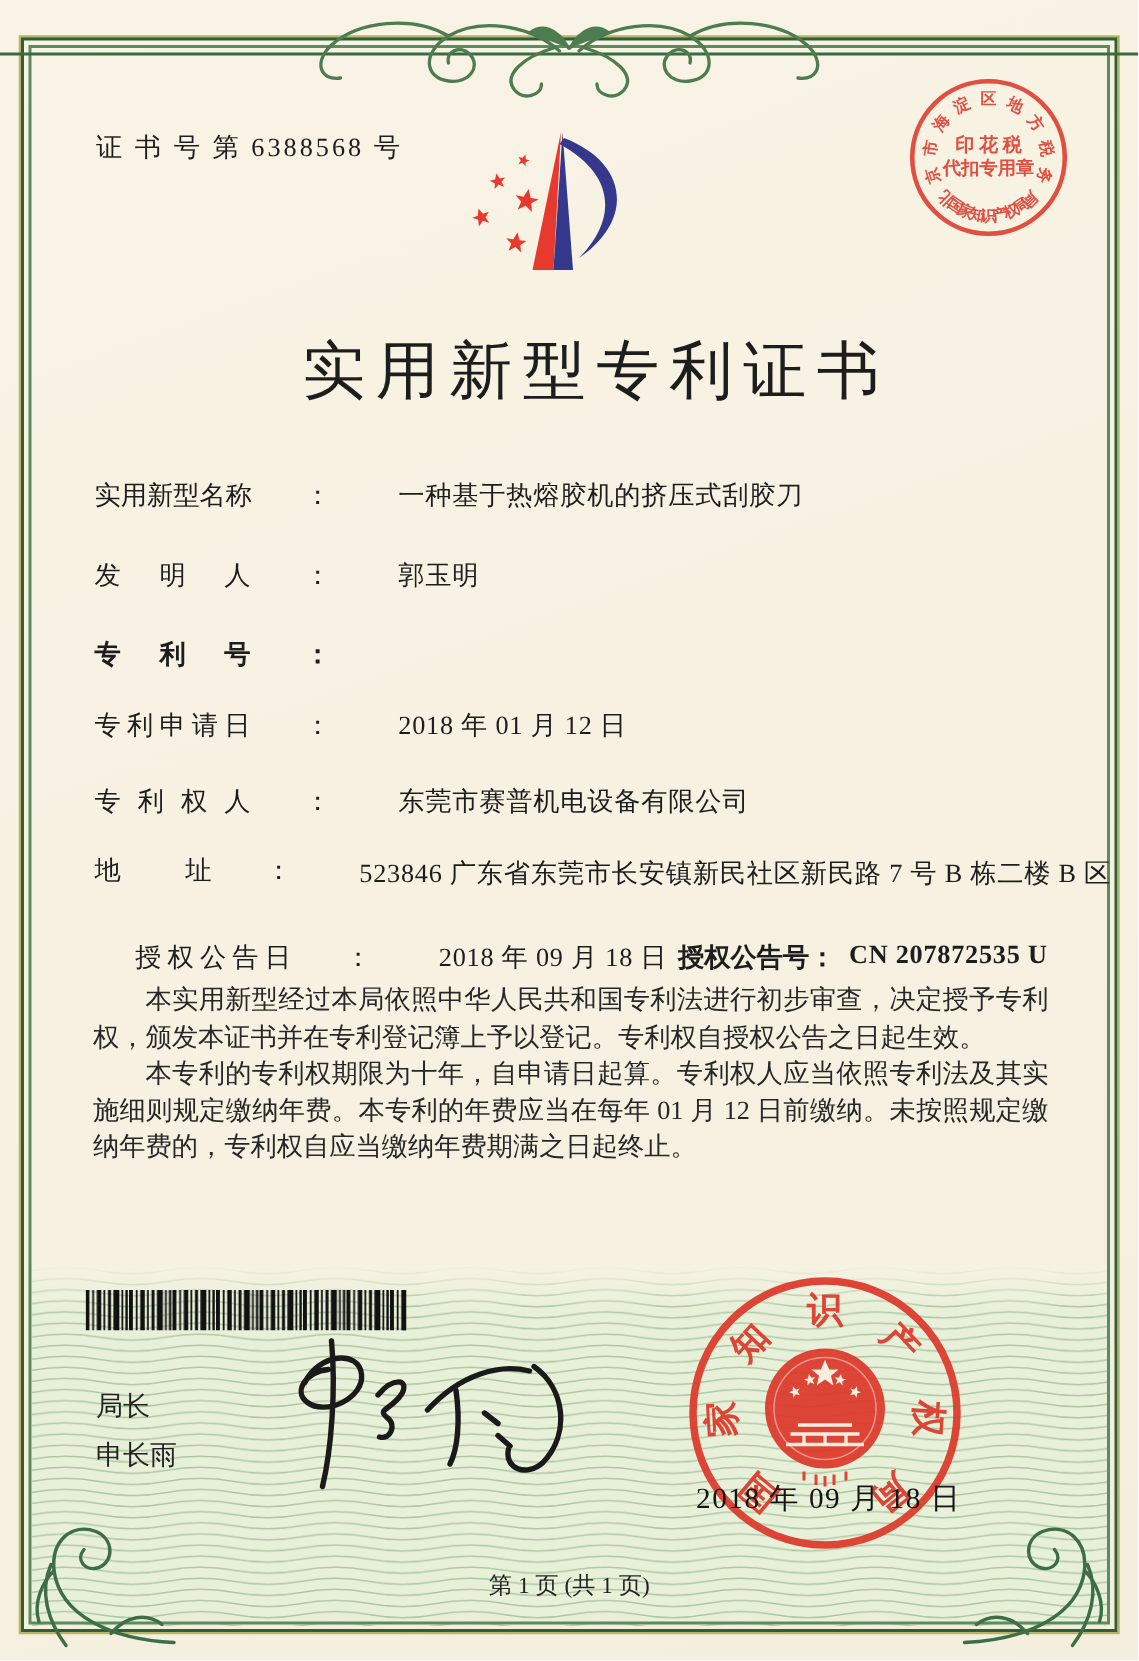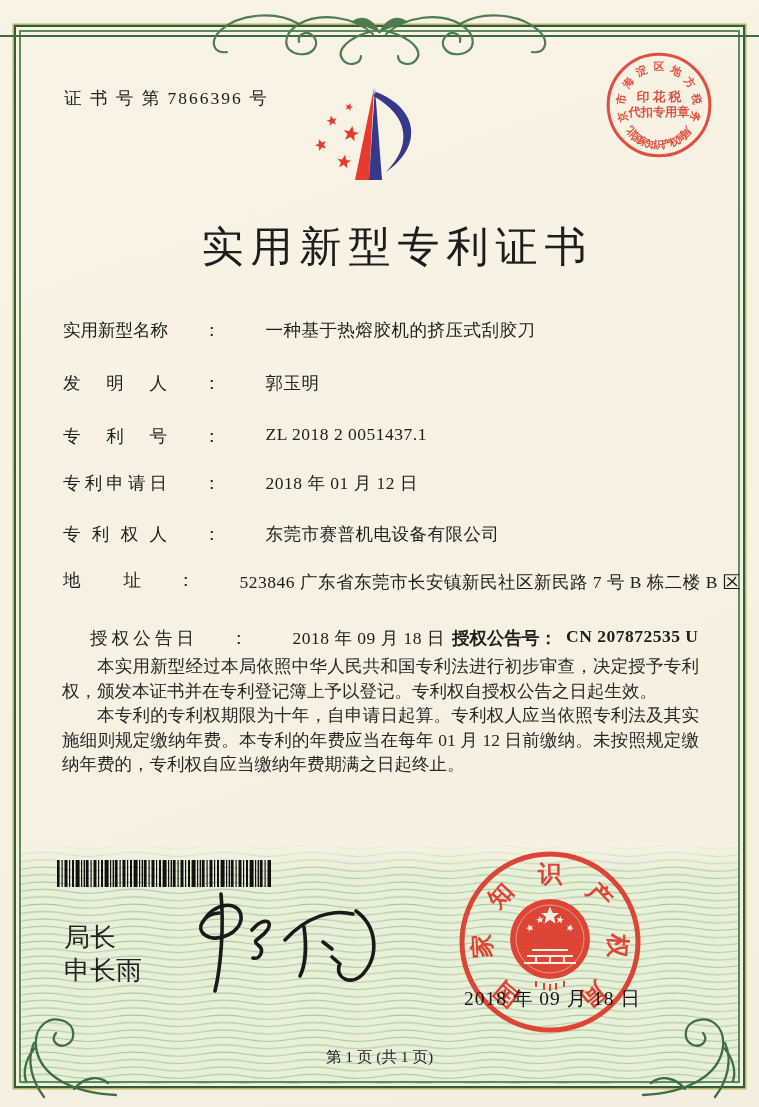--- a/index.html
+++ b/index.html
@@ -25,32 +25,32 @@
   .logo{position:absolute; left:300px; top:82px; width:135px; height:105px; z-index:4;}
   .tax-stamp{position:absolute; left:598px; top:44px; width:122px; height:122px; z-index:5; opacity:.88;}
   .title{position:absolute; left:0; top:201px; width:100%; text-align:center;
     font-size:42px; font-weight:400; letter-spacing:7px; margin:18px; z-index:4;}
   
   .fields{position:absolute; left:63px; top:312px; width:660px; font-size:17.5px; z-index:4;}
   .frow{position:absolute; left:0; display:flex; align-items:flex-start; white-space:nowrap;gap:36px;}
   .flabel{display:inline-block; width:104px; text-align:justify; text-align-last:justify;}
   .fcolon{display:inline-block; margin-right:9px;}
   .fvalue{letter-spacing:.5px;}
-  .frow.r0{top:6px;} .frow.r1{top:59px;} .frow.r2{top:112px;} .frow.r3{top:159px;}
+  .frow.r0{top:6px;} .frow.r1{top:59px;} .frow.r2{top:112px;font-weight:bold;} .frow.r3{top:159px;}
   .frow.r4{top:210px;} .frow.r5{top:256px;} .frow.r6{top:314px;margin-left:27px;}
   .frow.r5 .flabel{width:78px;}
   .frow.r5 .fvalue{white-space:normal; width:534px; line-height:29px;}
   .grant-right{position:absolute; left:362px; top:0; display:flex; white-space:nowrap;font-weight:bold;}
   .grant-right .flabel{width:auto; text-align:left; text-align-last:auto;}
   
   .paras{position:absolute; left:62px; top:654px; width:637px; z-index:4;}
   .paras p{margin:0; font-size:17.5px; line-height:24.6px; text-indent:2em; text-align:justify; color:#272727;}
   
   .barcode{position:absolute; left:57px; top:860px; width:214px; height:27px; z-index:4;}
-  .director{position:absolute; left:64px; top:921px; z-index:4; font-size:26px; line-height:33px;
+  .director{position:absolute; left:64px; top:921px; z-index:4; font-size:18px; line-height:33px;
     font-family:"Liberation Sans","DejaVu Sans",sans-serif; color:#222;}
   .signature{position:absolute; left:165px; top:886px; width:270px; height:128px; z-index:6;}
   .seal{position:absolute; left:440px; top:832px; width:220px; height:220px; z-index:5; opacity:.93;}
   .seal-date{position:absolute; left:464px; top:985px; z-index:7; font-size:19.5px; letter-spacing:1px; color:#151515;}
   .footer{position:absolute; left:0; top:1047px; width:100%; text-align:center; font-size:15.5px; z-index:4; color:#222;} .redtext{fill:#dd392b; font-weight:bold;}
 </style>
 </head>
 <body>
 
 <div class="page">
@@ -102,21 +102,21 @@
   </svg>
   <svg class="flourish fl-right" viewBox="0 0 110 115">
     <g stroke="#3e6e45" fill="none" stroke-width="2.3" stroke-linecap="round">
       <path d="M106,110 C64,108 30,92 26,62 C24,42 38,30 54,36 C66,41 66,56 56,60 C47,63 40,55 46,48"></path>
       <path d="M34,112 C22,96 16,76 24,58"></path>
       <path d="M64,104 C74,92 88,90 98,98"></path>
       <path d="M26,62 C18,70 12,84 16,96"></path>
     </g>
   </svg>
 
-  <div class="cert-no">证 书 号 第 7866396 号</div>
+  <div class="cert-no">证 书 号 第 6388568 号</div>
 
   <svg class="logo" viewBox="0 0 135 105">
     <defs>
       <path id="st1" d="M0,-10 L2.94,-3.09 9.51,-3.09 4.19,1.18 5.88,8.09 0,3.82 -5.88,8.09 -4.19,1.18 -9.51,-3.09 -2.94,-3.09 Z"></path>
     </defs>
     <polygon points="74,6 55,98 69,98" fill="#e8392f"></polygon>
     <polygon points="75,6 69,98 82,98" fill="#34398b"></polygon>
     <path d="M76,10 C118,26 124,64 86,90 C112,64 110,34 73,14 Z" fill="#34398b"></path>
     <use href="#st1" transform="translate(49,25) scale(0.42) rotate(18)" fill="#e8392f"></use>
     <use href="#st1" transform="translate(32,39) scale(0.55) rotate(-12)" fill="#e8392f"></use>
@@ -162,21 +162,20 @@
         <span class="fvalue">一种基于热熔胶机的挤压式刮胶刀</span>
     </div>
     <div class="frow r1">
       <span class="flabel">发明人</span>
         <span class="fcolon">：</span>
         <span class="fvalue">郭玉明</span>
     </div>
     <div class="frow r2">
       <span class="flabel">专利号</span>
         <span class="fcolon">：</span>
-        <span class="fvalue">ZL 2018 2 0051437.1</span>
     </div>
     <div class="frow r3">
       <span class="flabel">专利申请日</span>
         <span class="fcolon">：</span>
         <span class="fvalue">2018 年 01 月 12 日</span>
     </div>
     <div class="frow r4">
       <span class="flabel">专利权人</span>
         <span class="fcolon">：</span>
         <span class="fvalue">东莞市赛普机电设备有限公司</span>

